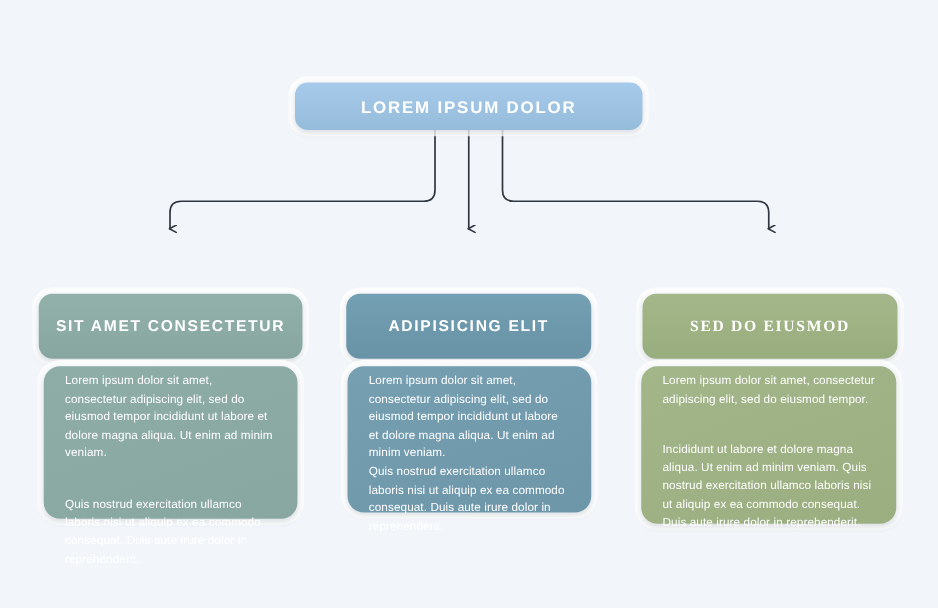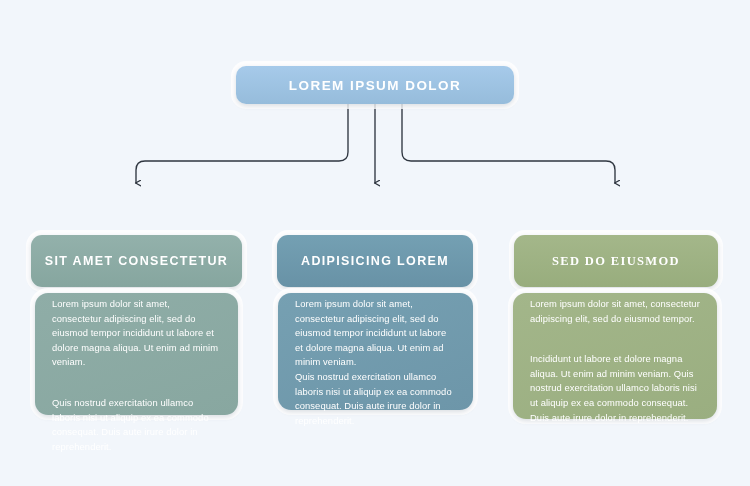--- a/index.html
+++ b/index.html
@@ -158,21 +158,21 @@
 
   <div class="node node-root">
     <span class="node-label">LOREM IPSUM DOLOR</span>
   </div>
 
   <div class="node node-l2 l2-a">
     <span class="node-label">SIT AMET CONSECTETUR</span>
   </div>
 
   <div class="node node-l2 l2-b">
-    <span class="node-label">ADIPISICING LOREM</span>
+    <span class="node-label">ADIPISICING ELIT</span>
   </div>
 
   <div class="node node-l2 l2-c">
     <span class="node-label">SED DO EIUSMOD</span>
   </div>
 
   <div class="node node-l3 l3-a">
     <div class="body-text">
         <p>Lorem ipsum dolor sit amet, consectetur adipiscing elit, sed do eiusmod tempor incididunt ut labore et dolore magna aliqua. Ut enim ad minim veniam.</p>
         <p>Quis nostrud exercitation ullamco laboris nisi ut aliquip ex ea commodo consequat. Duis aute irure dolor in reprehenderit.</p>

